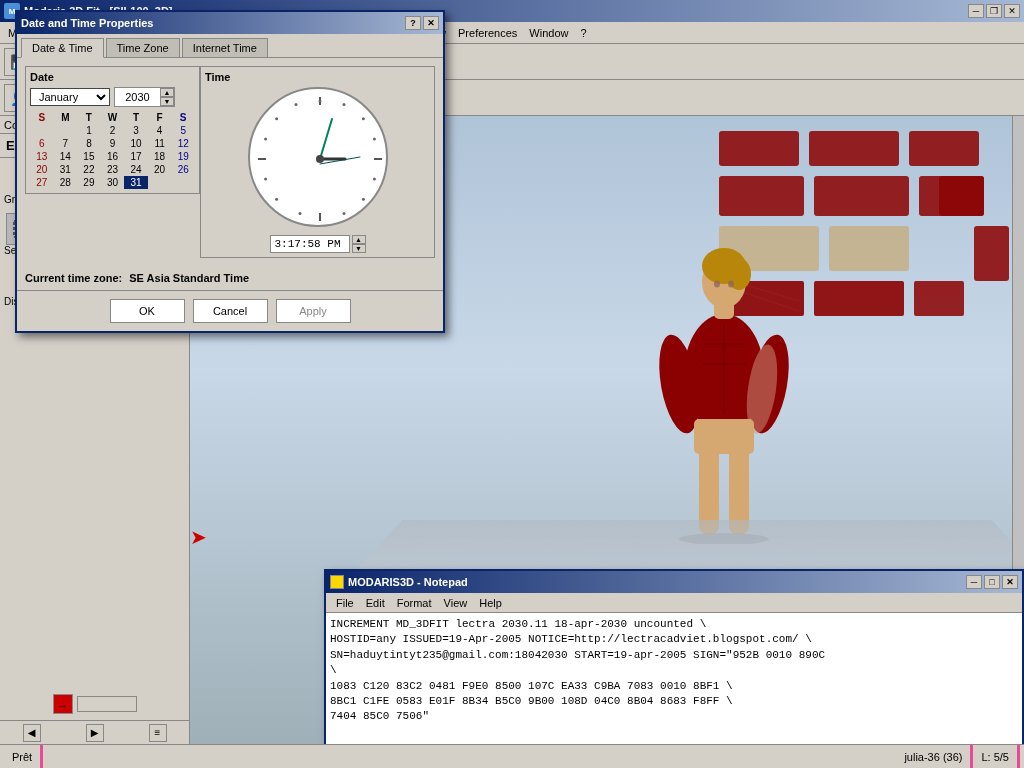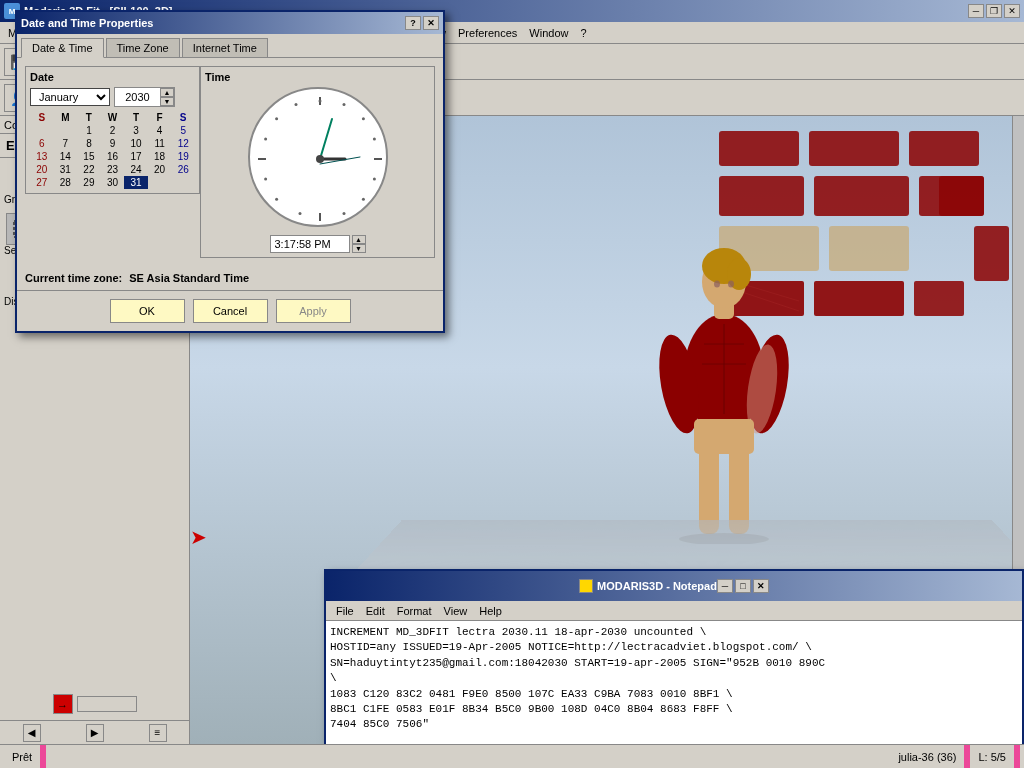--- a/index.html
+++ b/index.html
@@ -142,21 +142,21 @@
       background: #d4d0c8;
       height: 24px;
       display: flex;
       align-items: center;
       border-top: 1px solid #888;
       font-size: 11px;
       padding: 0 4px;
     }
     .status-segment {
       padding: 0 8px;
-      border-right: 6px solid #ec4899;
+      border-right: 3px solid #ec4899;
       height: 100%;
       display: flex;
       align-items: center;
     }
 
     
     .dialog-overlay {
       position: absolute;
       top: 0; left: 0; right: 0; bottom: 0;
       z-index: 100;
@@ -278,20 +278,21 @@
       align-items: center;
       justify-content: center;
       margin-top: 4px;
     }
     .time-input {
       border: 1px solid #888;
       background: white;
       padding: 2px 4px;
       font-size: 11px;
       width: 80px;
+      font-family: Liberation Mono, monospace;
     }
 
     
     .timezone-row {
       padding: 6px 8px;
       font-size: 11px;
       color: black;
       font-weight: bold;
     }
 
@@ -299,21 +300,21 @@
     .dialog-buttons {
       display: flex;
       justify-content: center;
       gap: 8px;
       padding: 8px;
       border-top: 1px solid #888;
     }
     .dlg-btn {
       width: 75px;
       height: 24px;
-      background: #fef9c3;
+      background: #ffffff;
       border: 1px solid #888;
       font-size: 11px;
       cursor: pointer;
       display: flex;
       align-items: center;
       justify-content: center;
     }
     .dlg-btn.disabled { color: #888; }
 
     
@@ -323,24 +324,24 @@
       right: 0;
       width: 700px;
       height: 175px;
       background: white;
       border: 2px solid #0a246a;
       box-shadow: 4px 4px 8px rgba(0,0,0,0.5);
     }
     .notepad-titlebar {
       background: linear-gradient(to right, #0a246a, #a6b8d4);
       color: white;
-      height: 30px;
-      display: flex;
-      align-items: center;
-      justify-content: center;
+      height: 22px;
+      display: flex;
+      align-items: center;
+      justify-content: space-between;
       padding: 0 4px;
       font-size: 11px;
       font-weight: bold;
     }
     .notepad-titlebar-left { display: flex; align-items: center; gap: 4px; }
     .notepad-icon { width: 14px; height: 14px; background: #ffd700; border: 1px solid #888; }
     .notepad-menubar {
       background: #d4d0c8;
       height: 20px;
       display: flex;

